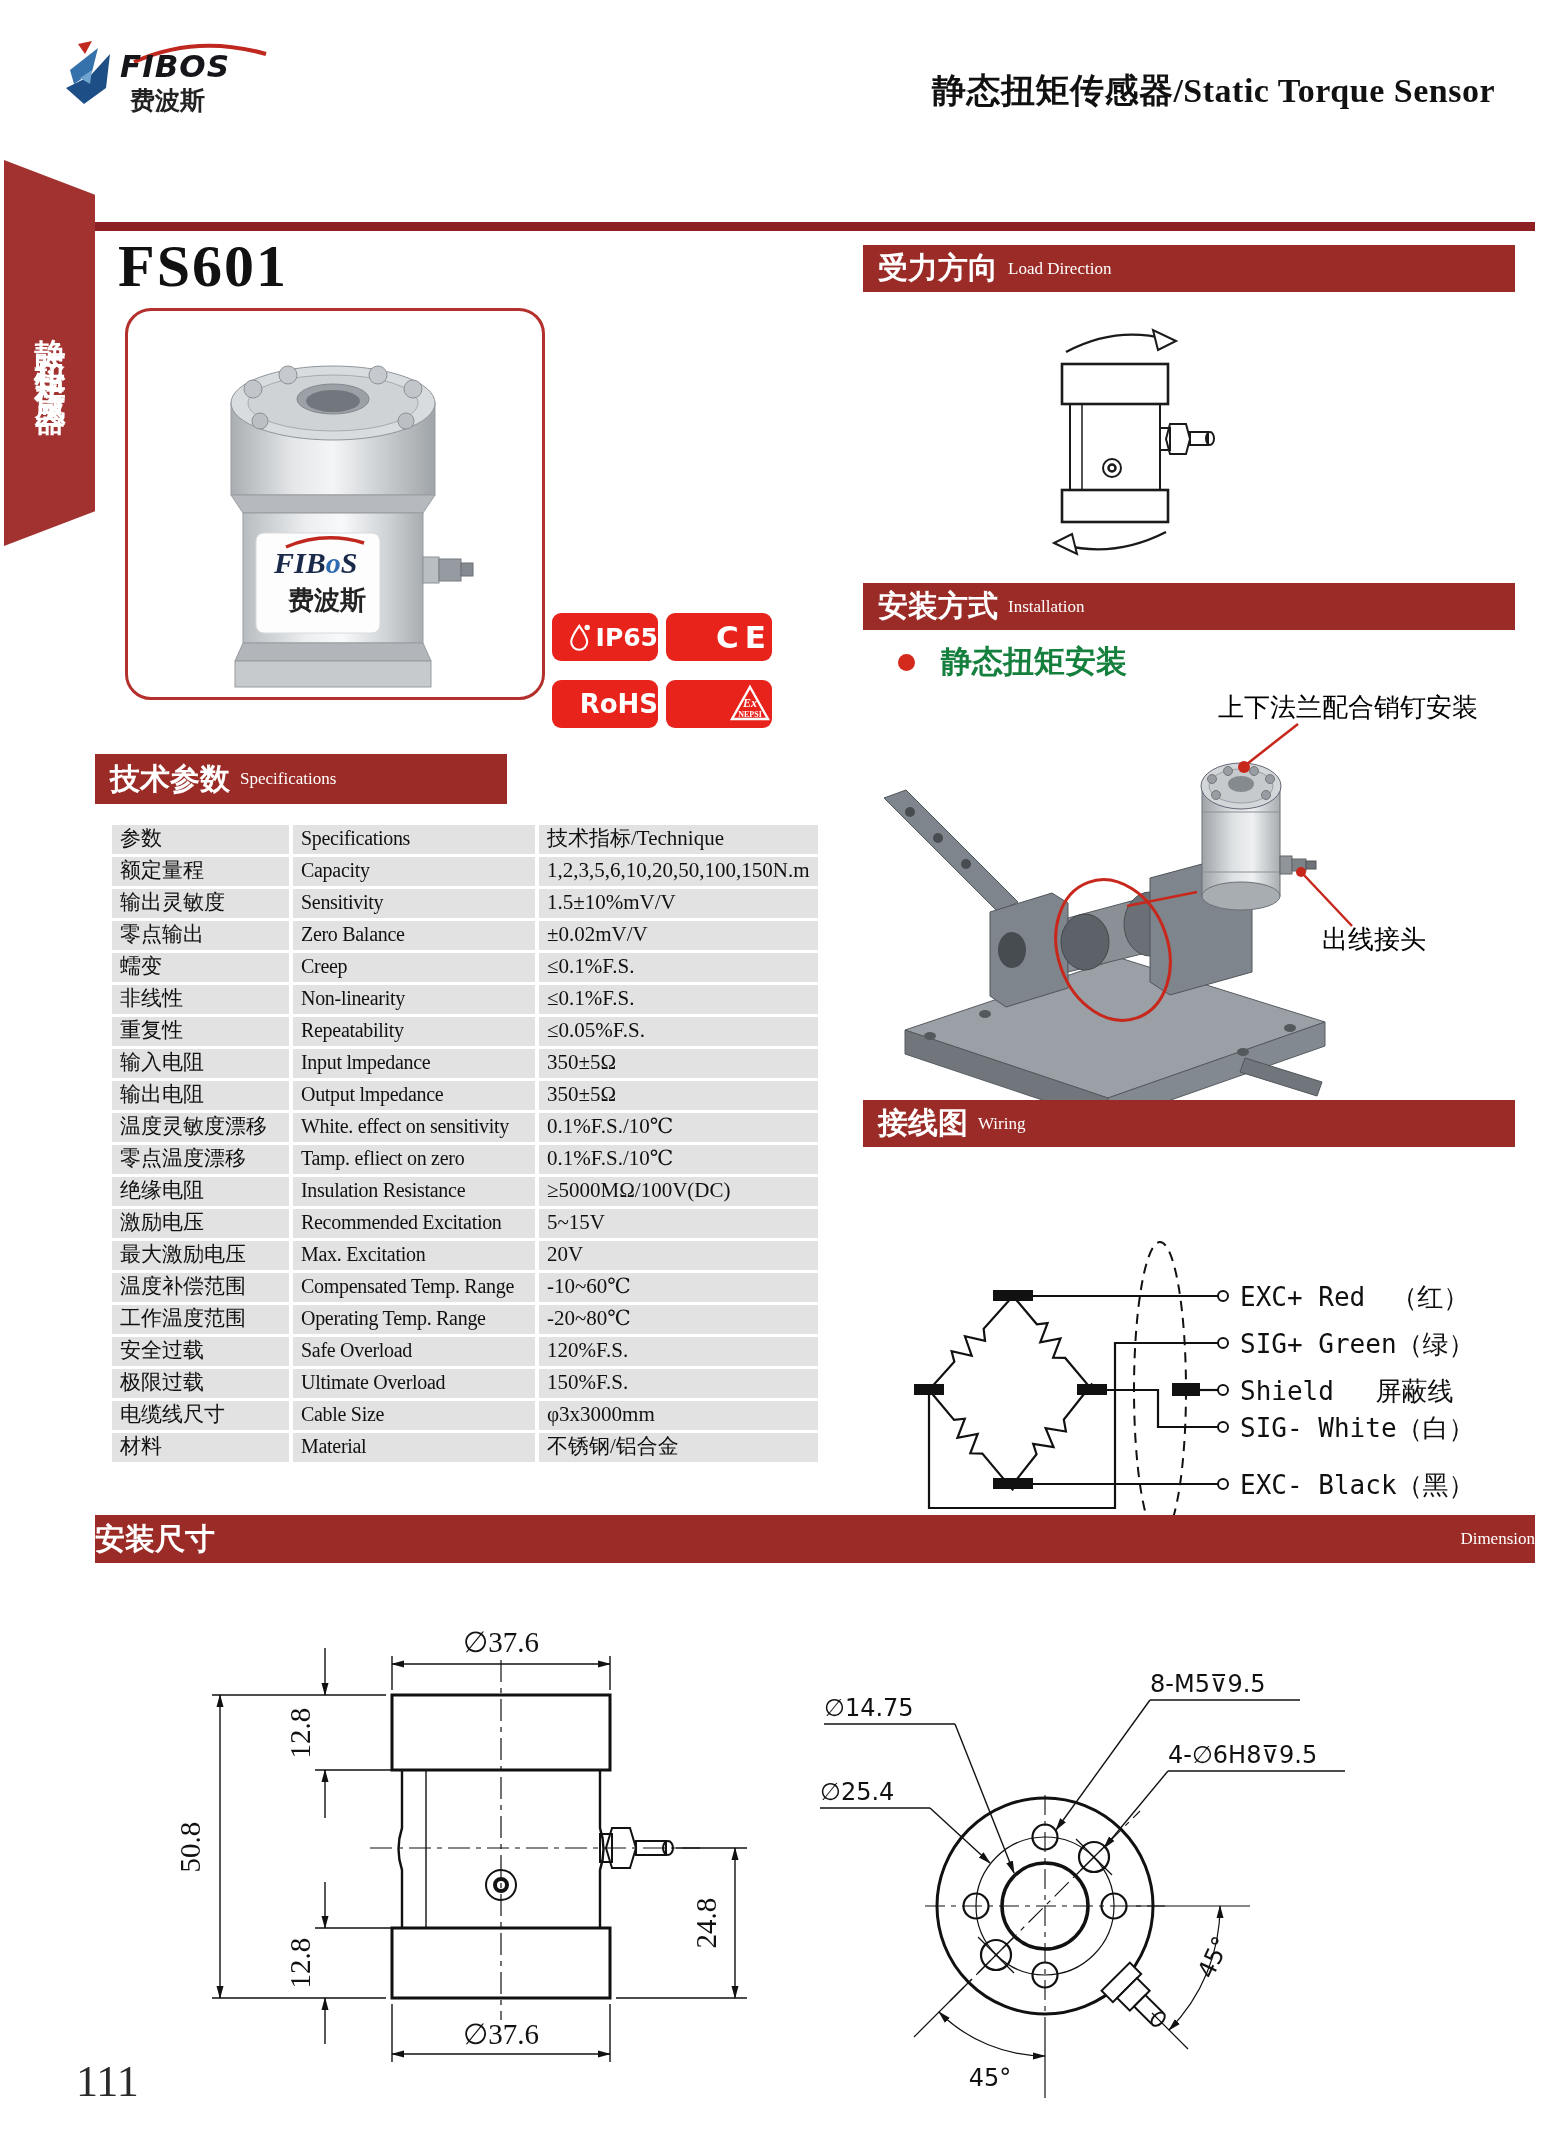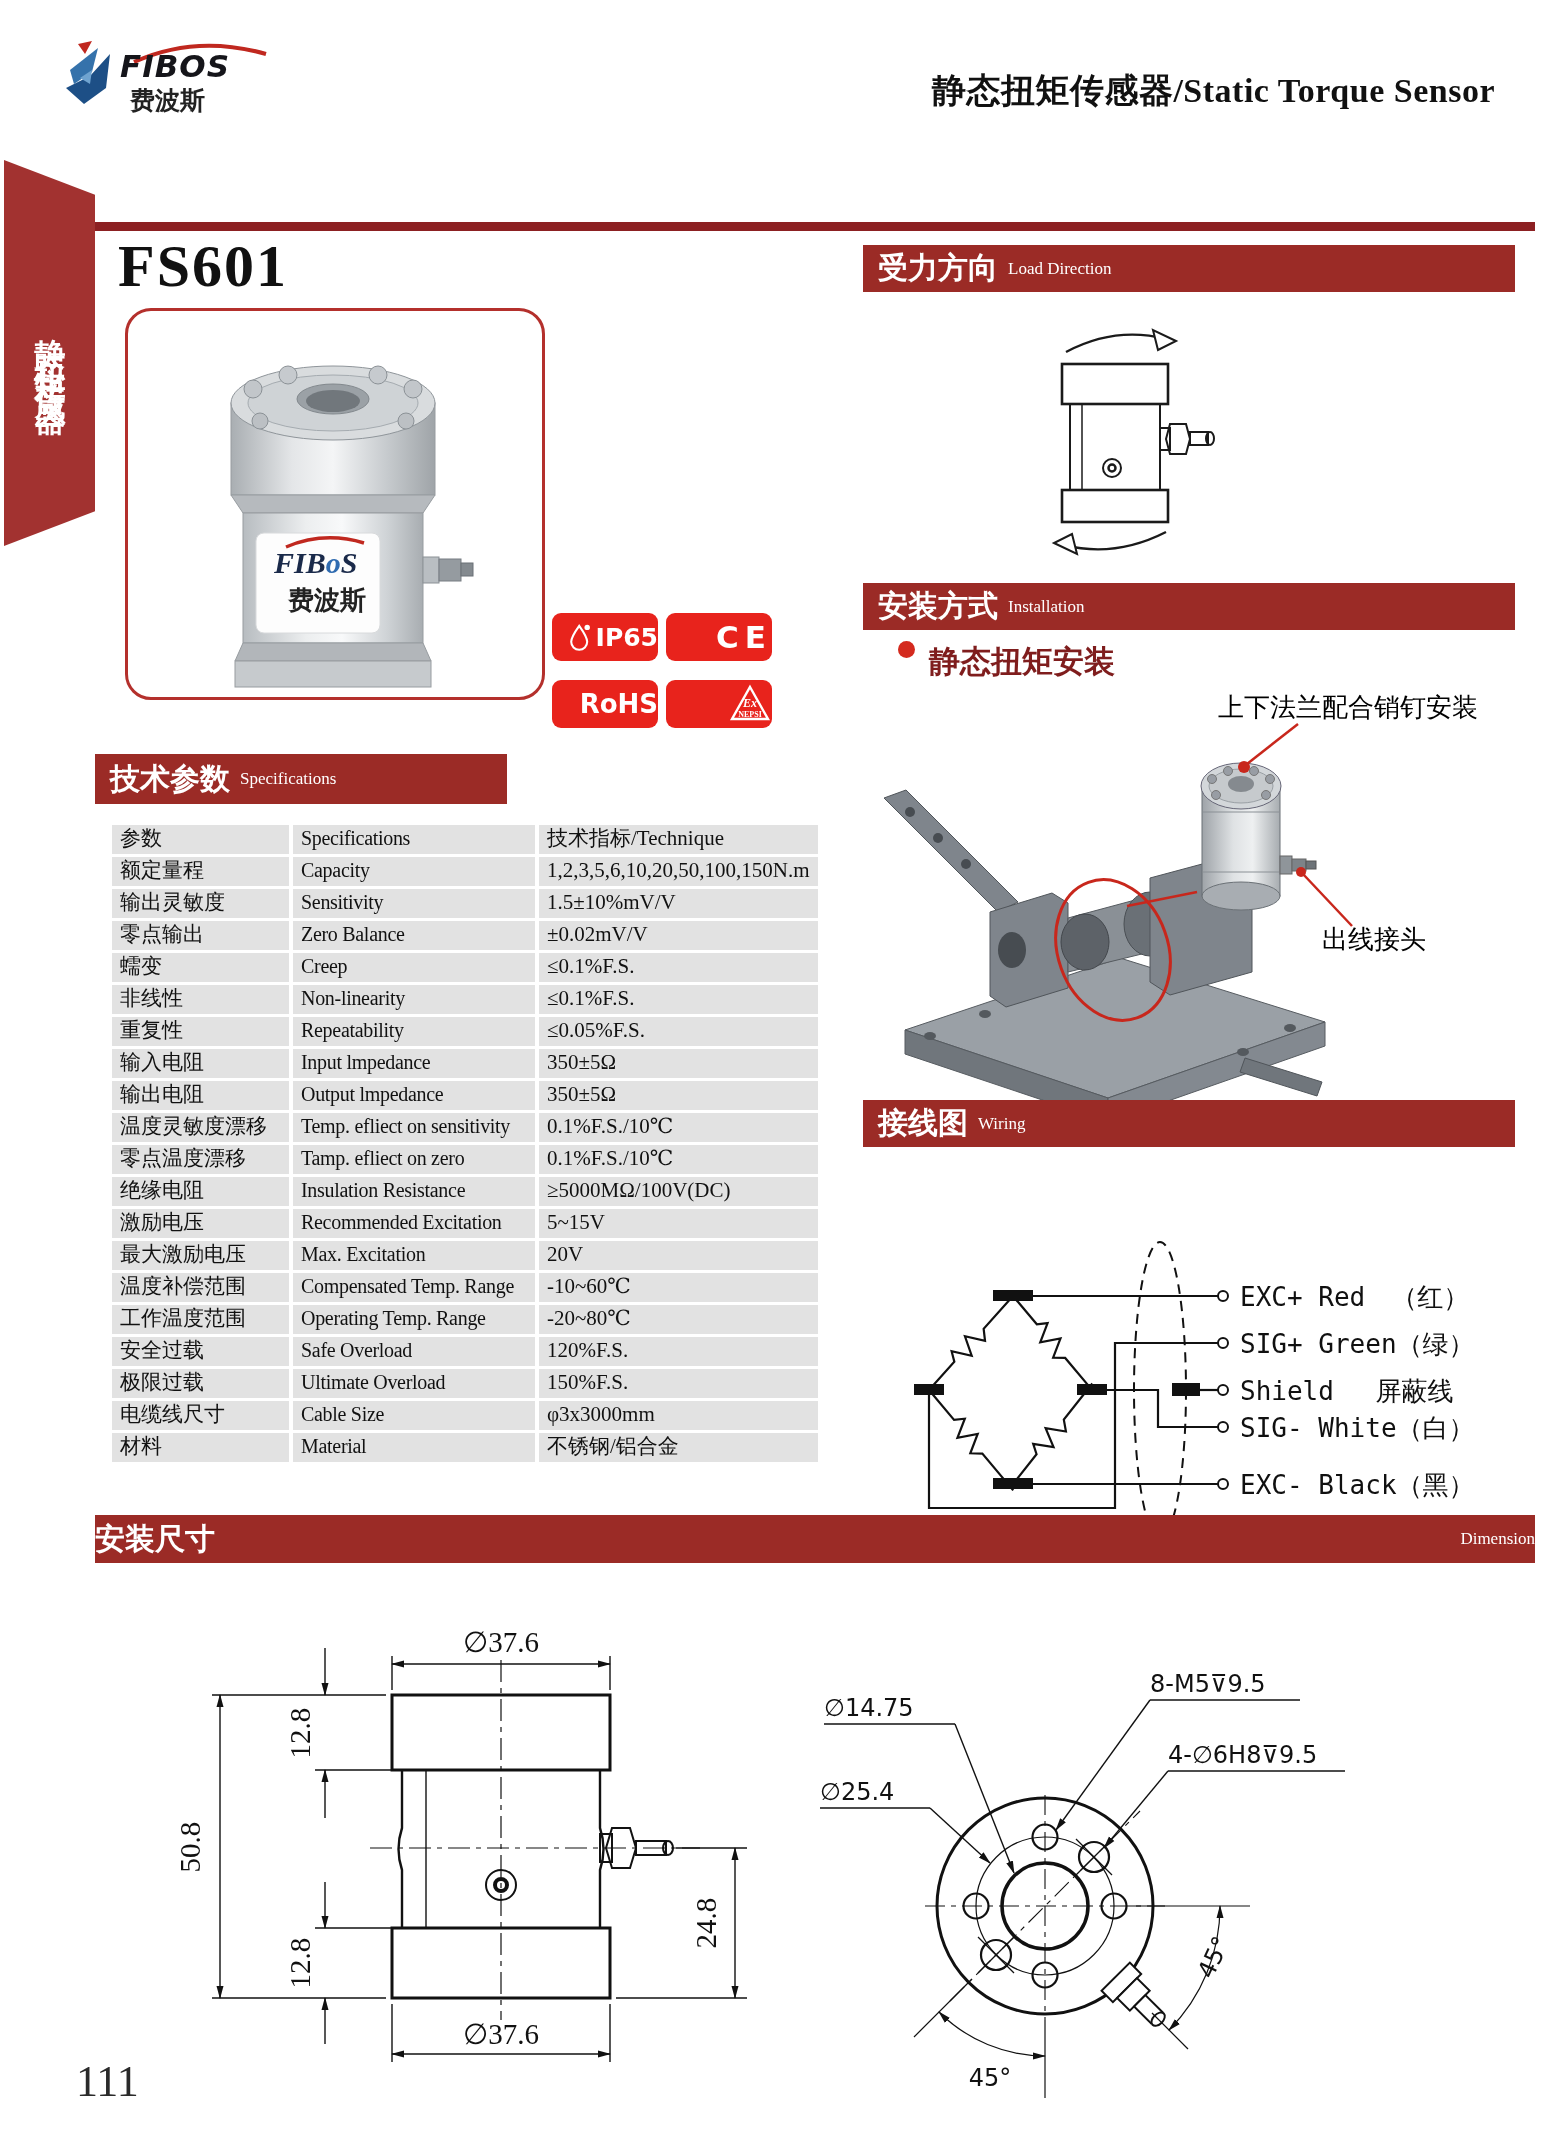--- a/index.html
+++ b/index.html
@@ -42,21 +42,21 @@
   
   #spec-table{left:108px;top:822px;}
   #spec-table table{border-collapse:separate;border-spacing:4px 3px;}
   #spec-table td,#spec-table th{background:#e2e2e2;text-align:left;font-weight:400;
      padding:1px 8px 3px;vertical-align:middle;line-height:1.12;}
   #spec-table .c0{width:161px;min-width:161px;font-size:21px;}
   #spec-table .c1{width:226px;min-width:226px;font-size:20px;letter-spacing:-.3px;}
   #spec-table .c2{width:229px;min-width:229px;font-size:21px;}
   #spec-table tr{height:29px;border-radius:9px;}
   
-  #inst-bullet{left:898px;top:641px;display:flex;gap:14px;color:#7f1d1d;
+  #inst-bullet{left:898px;top:641px;display:flex;align-items:center;gap:26px;color:#15803d;
      font-size:31px;font-weight:700;}
   #inst-bullet .dot{width:17px;height:17px;border-radius:50%;background:#d42a1e;}
   
   #pageno{left:76px;top:2056px;font-size:44px;color:#2a2a2a;}
   svg text{font-family:"Liberation Serif","DejaVu Serif",serif;}
   .dimtxt{font-size:29px;fill:#111;}
   .cadlbl{font-family:"DejaVu Sans","Liberation Sans",sans-serif;font-size:24px;fill:#111;}
   .wlabel{font-family:"DejaVu Sans Mono","Liberation Mono",monospace;font-size:26px;fill:#101010;}
 </style>
 </head>
@@ -199,21 +199,21 @@
             <td class="c1">Input lmpedance</td>
             <td class="c2">350±5Ω</td>
           </tr>
           <tr>
             <td class="c0">输出电阻</td>
             <td class="c1">Output lmpedance</td>
             <td class="c2">350±5Ω</td>
           </tr>
           <tr>
             <td class="c0">温度灵敏度漂移</td>
-            <td class="c1">Temp. efliect on sensitivity</td>
+            <td class="c1">White. effect on sensitivity</td>
             <td class="c2">0.1%F.S./10℃</td>
           </tr>
           <tr>
             <td class="c0">零点温度漂移</td>
             <td class="c1">Tamp. efliect on zero</td>
             <td class="c2">0.1%F.S./10℃</td>
           </tr>
           <tr>
             <td class="c0">绝缘电阻</td>
             <td class="c1">Insulation Resistance</td>

